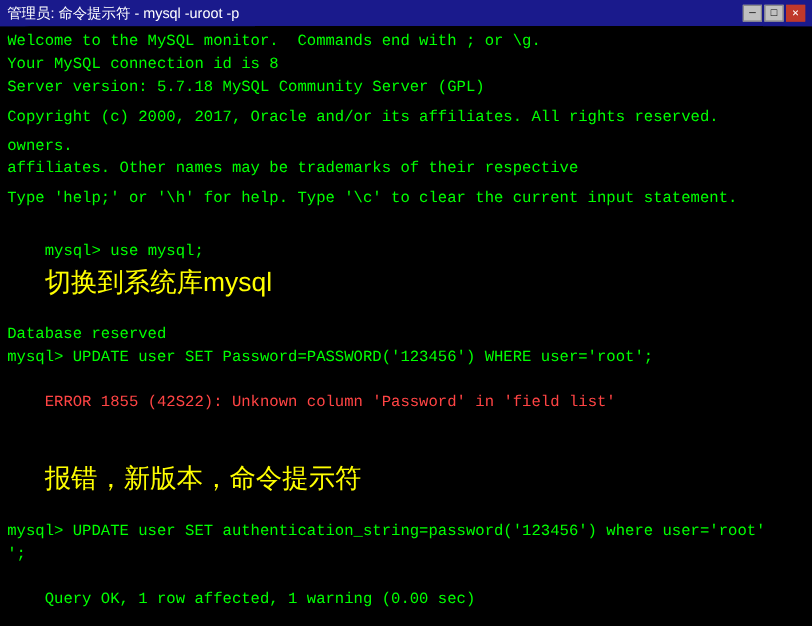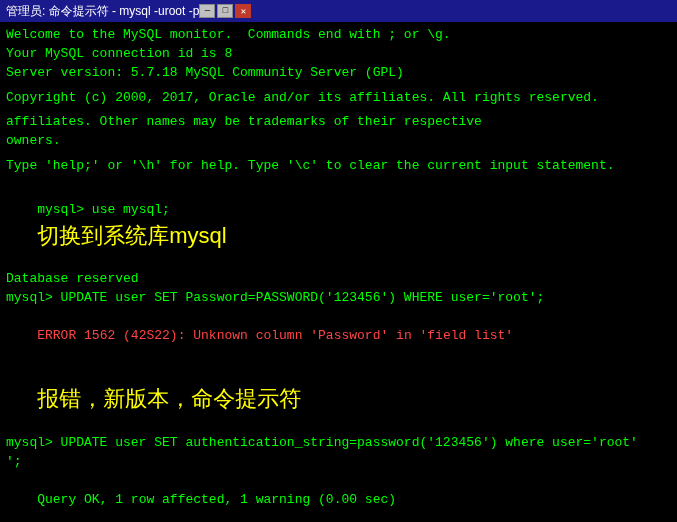--- a/index.html
+++ b/index.html
@@ -9,21 +9,21 @@
       background: #000;
       font-family: 'Courier New', Courier, monospace;
       font-size: 13px;
       overflow: hidden;
     }
 
     
     .title-bar {
       display: flex;
       align-items: center;
-      justify-content: flex-start;
+      justify-content: space-between;
       background: #1a1a8c;
       height: 22px;
       padding: 0 6px;
       user-select: none;
     }
     .title-bar-title {
       color: #fff;
       font-size: 12px;
       font-family: '微软雅黑', 'Microsoft YaHei', sans-serif;
     }
@@ -97,37 +97,37 @@
   </div>
 </div>
 
 <div class="terminal">
   <div class="line green">Welcome to the MySQL monitor.  Commands end with ; or \g.</div>
   <div class="line green">Your MySQL connection id is 8</div>
   <div class="line green">Server version: 5.7.18 MySQL Community Server (GPL)</div>
   <div class="blank-line"></div>
   <div class="line green">Copyright (c) 2000, 2017, Oracle and/or its affiliates. All rights reserved.</div>
   <div class="blank-line"></div>
+  <div class="line green">owners.</div>
   <div class="line green">affiliates. Other names may be trademarks of their respective</div>
-  <div class="line green">owners.</div>
   <div class="blank-line"></div>
   <div class="line green">Type 'help;' or '\h' for help. Type '\c' to clear the current input statement.</div>
   <div class="blank-line"></div>
 
   <div class="line">
     <span class="green">mysql&gt; use mysql;</span>
     <span class="annotation">切换到系统库mysql</span>
   </div>
 
   <div class="line green">Database reserved</div>
 
   <div class="line green">mysql&gt; UPDATE user SET Password=PASSWORD('123456') WHERE user='root';</div>
 
   <div class="line">
-    <span class="red">ERROR 1562 (42S22): Unknown column 'Password' in 'field list'</span>
+    <span class="red">ERROR 1855 (42S22): Unknown column 'Password' in 'field list'</span>
   </div>
   <div class="line">
     <span class="annotation">报错，新版本，命令提示符</span>
   </div>
 
   <div class="line green">mysql&gt; UPDATE user SET authentication_string=password('123456') where user='root'</div>
   <div class="line green">';</div>
 
   <div class="line">
     <span class="green">Query OK, 1 row affected, 1 warning (0.00 sec)</span>

